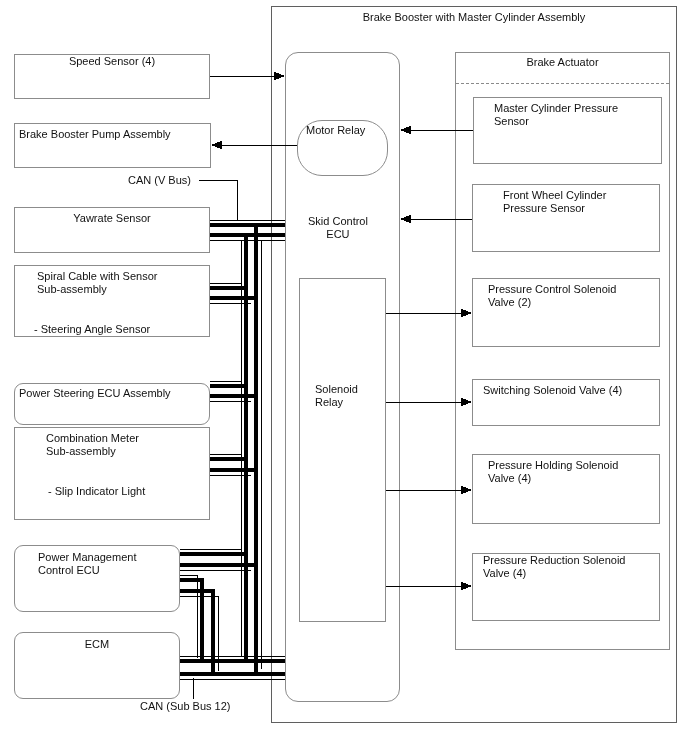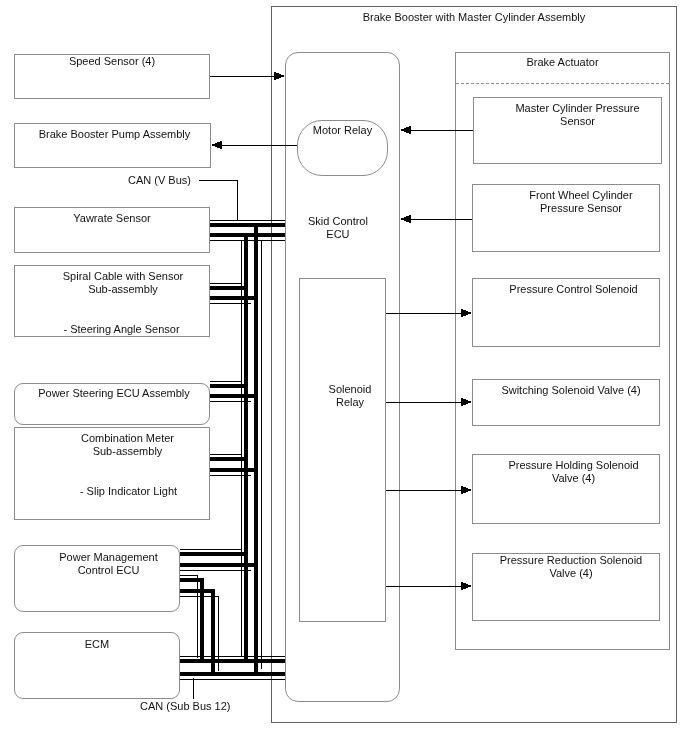--- a/index.html
+++ b/index.html
@@ -1,20 +1,20 @@
 <!DOCTYPE html>
 <html><head>
 <meta charset="utf-8">
 <style>
   html,body{margin:0;padding:0;background:#ffffff;}
   body{width:688px;height:755px;position:relative;overflow:hidden;
        font-family:"Liberation Sans","DejaVu Sans",sans-serif;
        font-size:11px;line-height:13px;color:#111;}
   .abs{position:absolute;box-sizing:border-box;}
-  .box{position:absolute;box-sizing:border-box;background:#fff;border:1px solid #8c8c8c;text-align:center;}
+  .box{position:absolute;box-sizing:border-box;background:#fff;border:1px solid #8c8c8c;}
   .outer{border:1px solid #5f5f5f;background:transparent;}
   .rounded{border-radius:9px;margin-top:12px;}
   .center{text-align:center;}
   .lbl{white-space:nowrap;}
   svg.wires{position:absolute;left:0;top:0;pointer-events:none;}
   .dashline{position:absolute;border-top:1px dashed #8a8a8a;height:0;}
 </style>
 </head>
 <body>
 
@@ -43,20 +43,21 @@
 <div class="box" style="left:473px;top:97px;width:189px;height:67px;padding:4px 0 0 20px;">
   <div>Master Cylinder Pressure</div>
   <div>Sensor</div>
 </div>
 <div class="box" style="left:472px;top:184px;width:188px;height:68px;padding:4px 0 0 30px;">
   <div>Front Wheel Cylinder</div>
   <div>Pressure Sensor</div>
 </div>
 <div class="box" style="left:472px;top:278px;width:188px;height:69px;padding:4px 0 0 15px;">
   <div>Pressure Control Solenoid</div>
+  <div>Valve (2)</div>
 </div>
 <div class="box" style="left:472px;top:379px;width:188px;height:47px;padding:4px 0 0 10px;">
   <div>Switching Solenoid Valve (4)</div>
 </div>
 <div class="box" style="left:472px;top:454px;width:188px;height:70px;padding:4px 0 0 15px;">
   <div>Pressure Holding Solenoid</div>
   <div>Valve (4)</div>
 </div>
 <div class="box" style="left:472px;top:553px;width:188px;height:68px;padding:0 0 0 10px;">
   <div>Pressure Reduction Solenoid</div>

